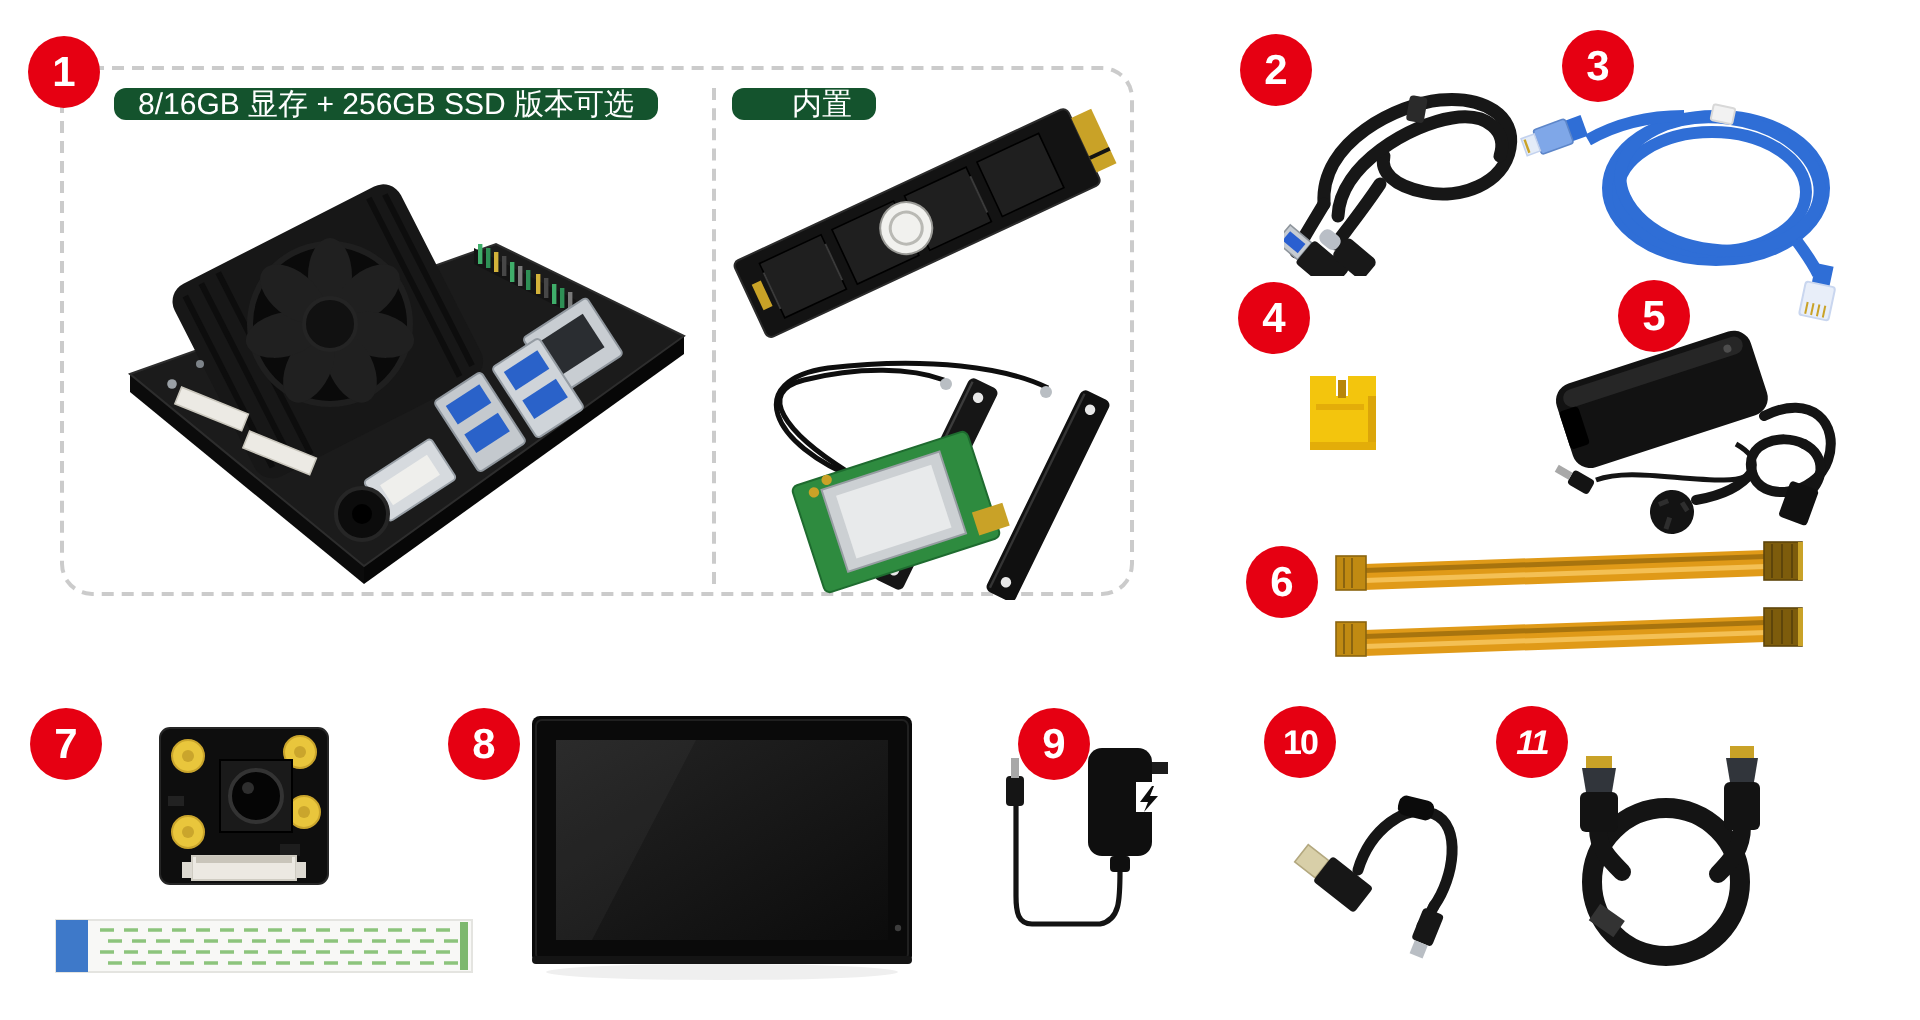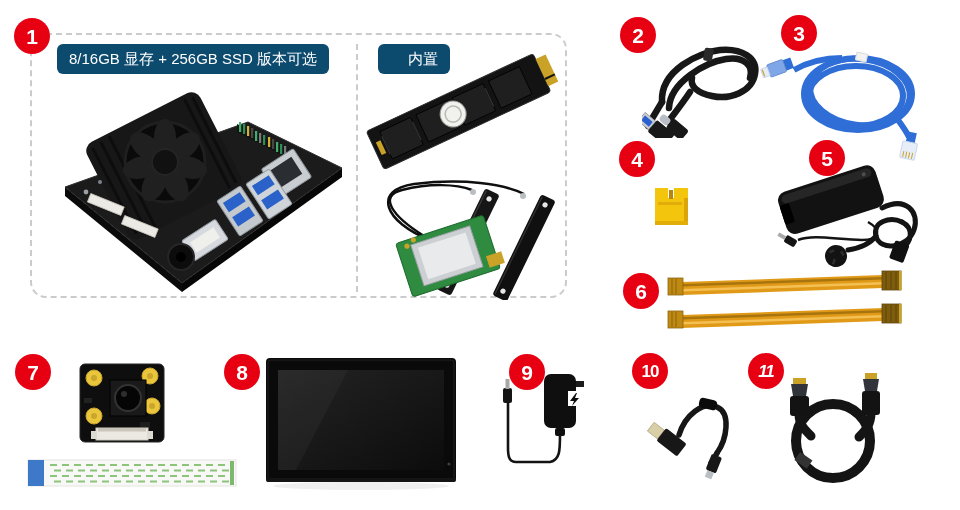--- a/index.html
+++ b/index.html
@@ -2,34 +2,34 @@
 <html><head>
 <meta charset="utf-8">
 <style>
   html,body{margin:0;padding:0;background:#ffffff;font-family:"Liberation Sans","DejaVu Sans",sans-serif;}
   .canvas{position:relative;width:960px;height:510px;background:#ffffff;overflow:hidden;}
   .dashed-box{position:absolute;left:30px;top:33px;width:537px;height:265px;border:2px dashed #cbcbcb;border-radius:16px;box-sizing:border-box;}
   .dashed-divider{position:absolute;left:356px;top:44px;height:248px;width:0;border-left:2px dashed #cbcbcb;}
   .badge{position:absolute;width:36px;height:36px;border-radius:50%;background:#e60012;color:#fff;
          display:flex;align-items:center;justify-content:center;font-size:21px;font-weight:bold;z-index:6;line-height:1;}
   .badge.double{font-size:17px;letter-spacing:-1px;}
-  .glabel{position:absolute;height:30px;background:#0c4a6e;color:#ffffff;border-radius:6px;
+  .glabel{position:absolute;height:16px;background:#14532d;color:#ffffff;border-radius:6px;
           display:inline-flex;align-items:center;justify-content:center;padding:0 12px;font-size:15px;z-index:5;white-space:nowrap;}
   .art{position:absolute;}
 </style>
 </head>
 <body>
 
 <div class="canvas">
 
   <div class="dashed-box"></div>
   <div class="dashed-divider"></div>
 
   <div class="glabel" style="left:57px;top:44px;">8/16GB 显存 + 256GB SSD 版本可选</div>
-  <div class="glabel" style="left:378px;top:44px;padding-left:30px;">内置</div>
+  <div class="glabel" style="left:366px;top:44px;padding-left:30px;">内置</div>
 
   <div class="badge" style="left:14px;top:18px;">1</div>
   <div class="badge" style="left:620px;top:17px;">2</div>
   <div class="badge" style="left:781px;top:15px;">3</div>
   <div class="badge" style="left:619px;top:141px;">4</div>
   <div class="badge" style="left:809px;top:140px;">5</div>
   <div class="badge" style="left:623px;top:273px;">6</div>
   <div class="badge" style="left:15px;top:354px;">7</div>
   <div class="badge" style="left:224px;top:354px;">8</div>
   <div class="badge" style="left:509px;top:354px;">9</div>

